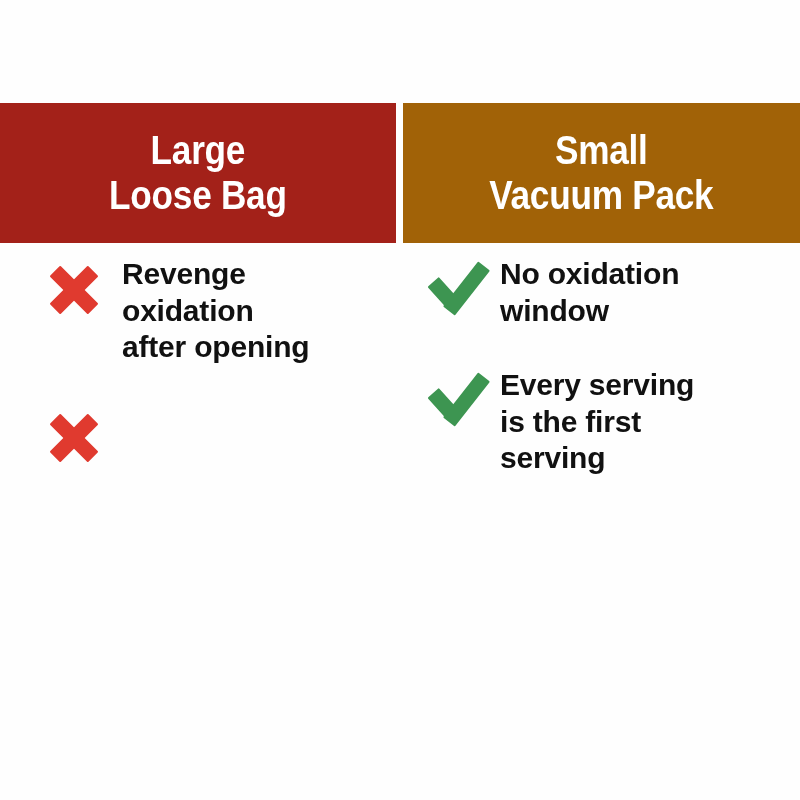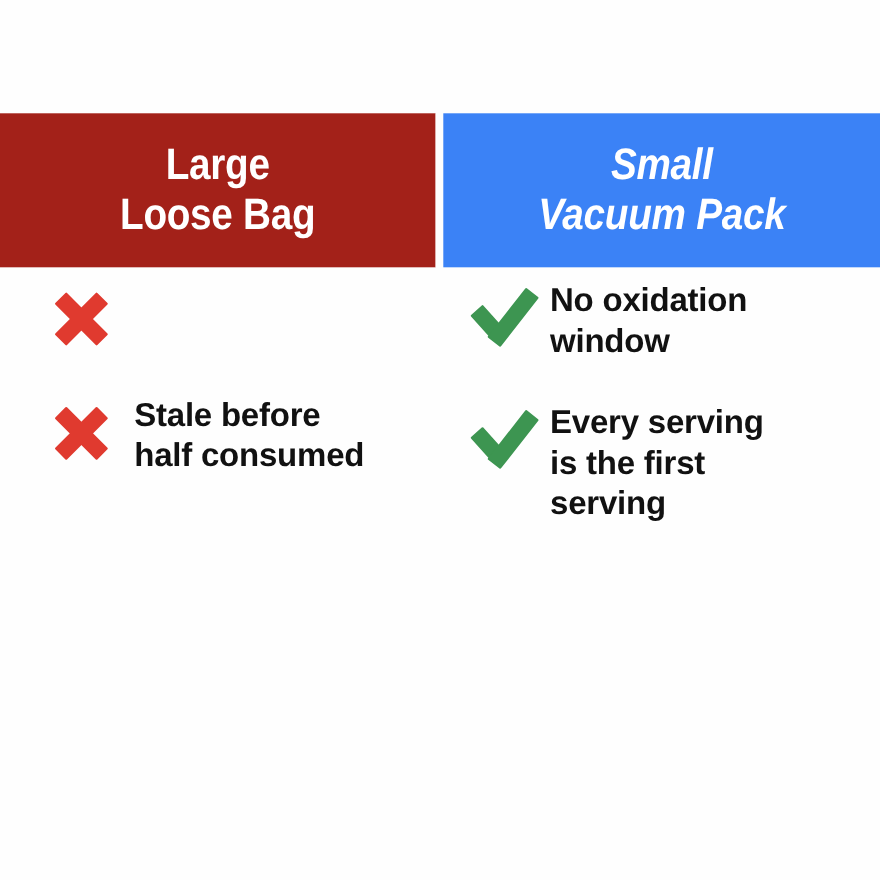--- a/index.html
+++ b/index.html
@@ -57,22 +57,21 @@
   .header-left {
     width: 396px;
     background: #a32119;
   }
   .header-gap {
     width: 7px;
     background: #fefefe;
   }
   .header-right {
     width: 397px;
-    background: #3b82f6;
-    font-style: italic;
+    background: #a16207;
   }
 
   
   .body-cols {
     position: absolute;
     left: 0;
     top: 252px;
     width: 800px;
     height: 470px;
     display: flex;
@@ -167,31 +166,32 @@
 
     <div class="col col-left">
 
       <div class="item">
         <div class="item-icon">
           <div class="xmark">
               <span class="a"></span>
               <span class="b"></span>
             </div>
         </div>
+        <div class="item-text">Revenge
+oxidation
+after opening</div>
       </div>
 
       <div class="item">
         <div class="item-icon">
           <div class="xmark">
               <span class="a"></span>
               <span class="b"></span>
             </div>
         </div>
-        <div class="item-text">Stale before
-half consumed</div>
       </div>
 
 
     </div>
 
     <div class="col col-right">
 
       <div class="item">
         <div class="item-icon">
           <div class="check">

